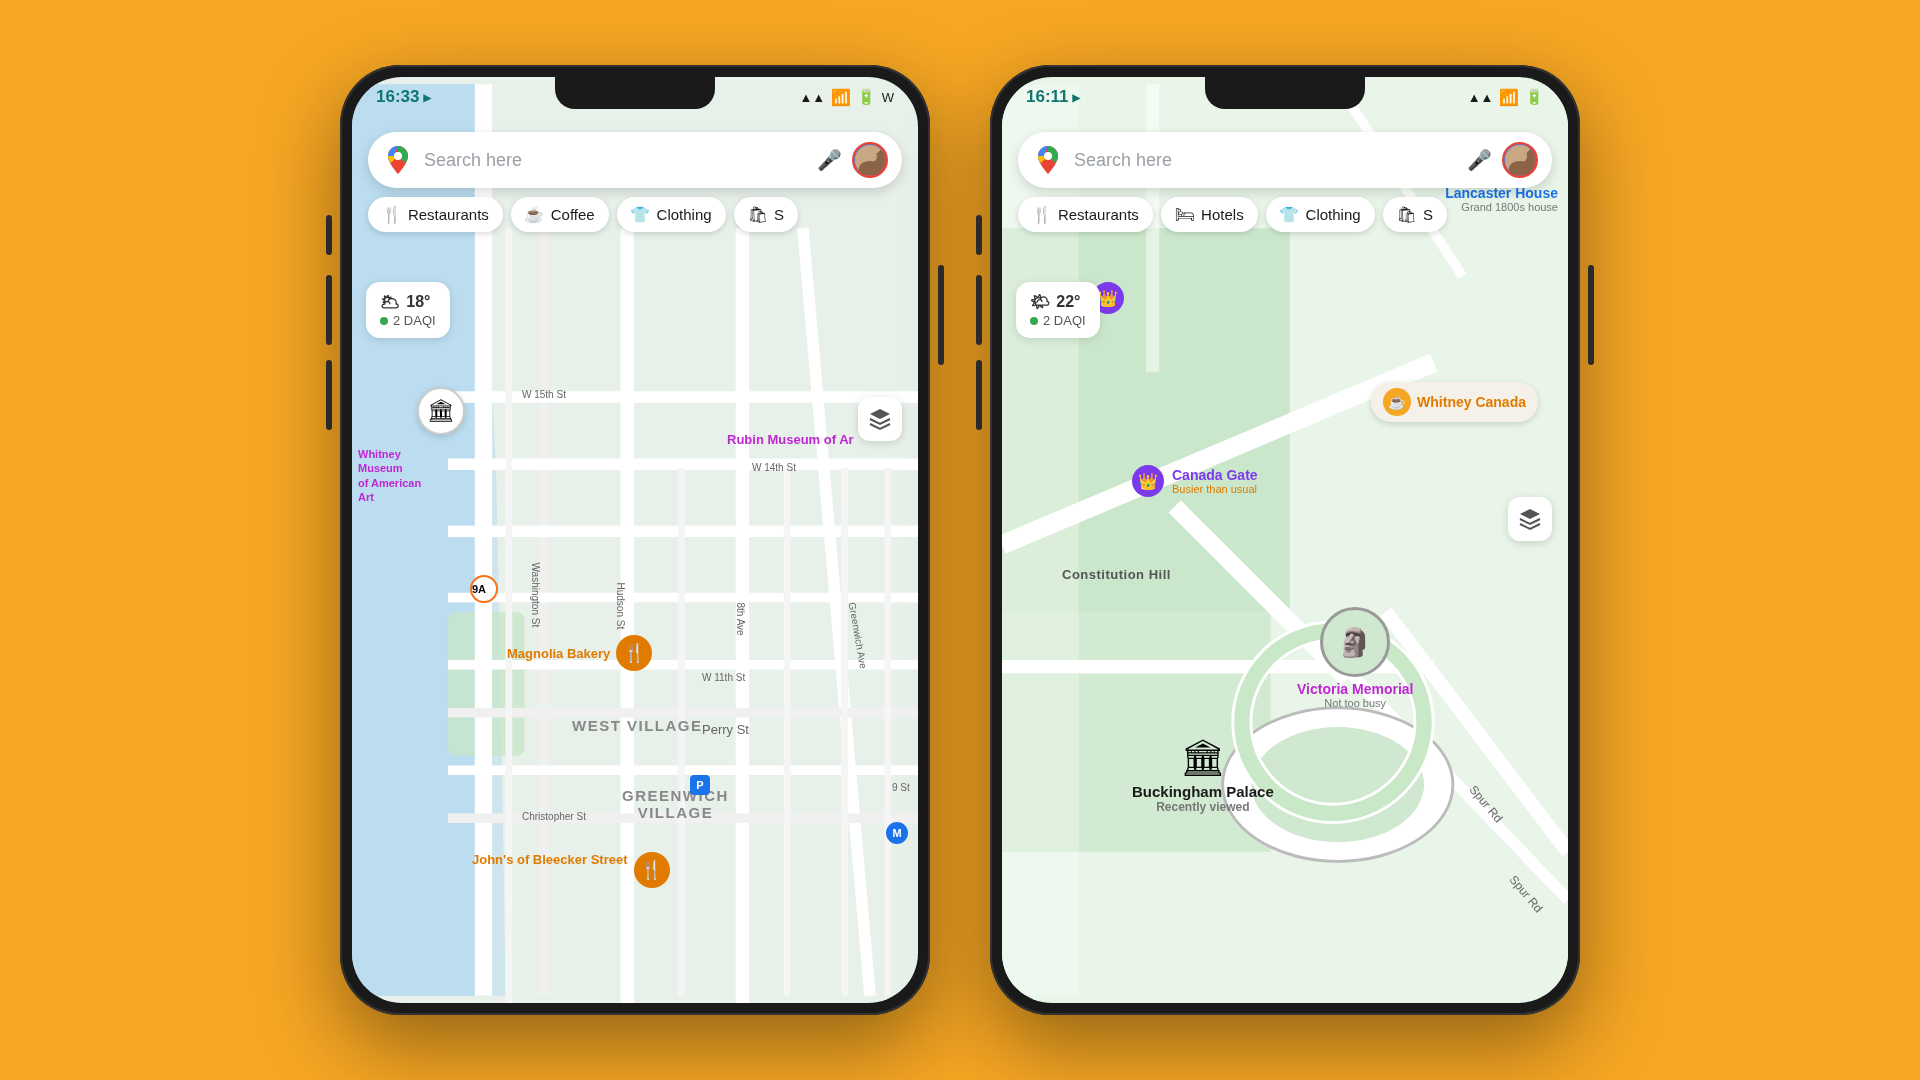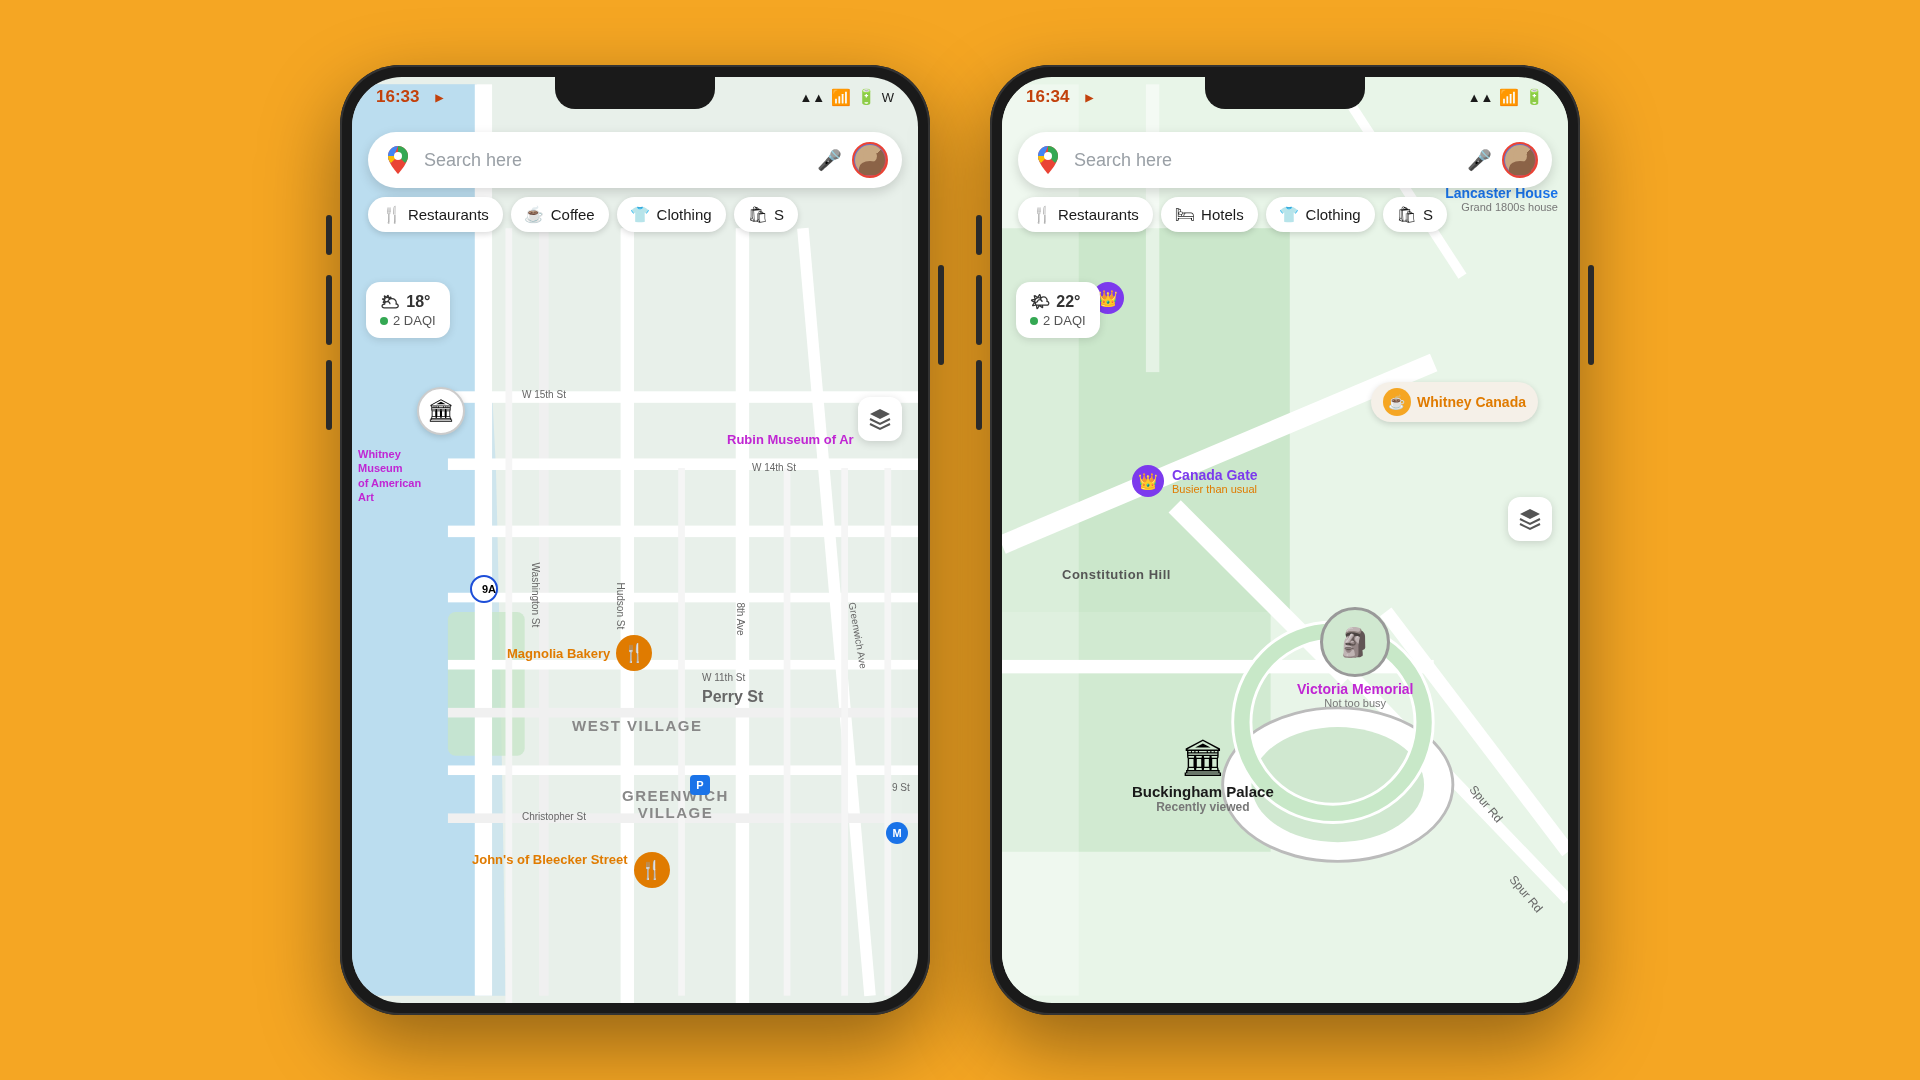--- a/index.html
+++ b/index.html
@@ -66,24 +66,24 @@
       align-items: center;
       padding: 10px 24px 4px;
       position: relative;
       z-index: 50;
       background: transparent;
     }
 
     .status-time {
       font-size: 17px;
       font-weight: 700;
-      color: #c2410c;
-      display: flex;
-      align-items: center;
-      gap: 16px;
+      color: #0f766e;
+      display: flex;
+      align-items: center;
+      gap: 4px;
     }
 
     .status-icons {
       display: flex;
       align-items: center;
       gap: 6px;
       font-size: 13px;
       color: #1a1a1a;
     }
 
@@ -586,21 +586,21 @@
       <div class="museum-circle">🏛</div>
     </div>
 
     <div style="position:absolute;left:6px;top:370px;z-index:20;font-size:11px;font-weight:600;color:#c026d3;line-height:1.3;">
       <div>Whitney</div>
       <div>Museum</div>
       <div>of American</div>
       <div>Art</div>
     </div>
 
-    <div style="position:absolute;left:118px;top:498px;width:28px;height:28px;border-radius:50%;background:white;border:2px solid #1d4ed8;display:flex;align-items:center;justify-content:flex-end;font-size:11px;font-weight:700;z-index:15;">
+    <div style="position:absolute;left:118px;top:498px;width:28px;height:28px;border-radius:50%;background:white;border:2px solid #f97316;display:flex;align-items:center;justify-content:flex-start;font-size:11px;font-weight:700;z-index:15;">
       <span>9A</span>
     </div>
 
     <div class="rubin-label" style="left:375px;top:355px;">
       <div>Rubin Museum of Ar</div>
     </div>
 
     <div class="magnolia-marker" style="left:155px;top:558px;">
       <span class="magnolia-text">Magnolia Bakery</span>
       <div class="restaurant-icon">🍴</div>
@@ -619,21 +619,21 @@
 
     <div class="parking-icon" style="left:338px;top:698px;">P</div>
 
     <div style="position:absolute;left:183px;top:480px;font-size:10px;color:#666;transform:rotate(90deg);transform-origin:left center;z-index:10;white-space:nowrap;">Washington St</div>
     <div style="position:absolute;left:268px;top:500px;font-size:10px;color:#666;transform:rotate(90deg);transform-origin:left center;z-index:10;white-space:nowrap;">Hudson St</div>
     <div style="position:absolute;left:388px;top:520px;font-size:10px;color:#666;transform:rotate(90deg);transform-origin:left center;z-index:10;white-space:nowrap;">8th Ave</div>
     <div style="position:absolute;left:500px;top:520px;font-size:10px;color:#666;transform:rotate(80deg);transform-origin:left center;z-index:10;white-space:nowrap;">Greenwich Ave</div>
     <div style="position:absolute;left:170px;top:312px;font-size:10px;color:#666;z-index:10;white-space:nowrap;">W 15th St</div>
     <div style="position:absolute;left:400px;top:385px;font-size:10px;color:#666;z-index:10;white-space:nowrap;">W 14th St</div>
     <div style="position:absolute;left:350px;top:595px;font-size:10px;color:#666;z-index:10;white-space:nowrap;">W 11th St</div>
-    <div style="position:absolute;left:350px;top:611px;font-size:16px;color:#666;z-index:10;white-space:nowrap;font-weight:bold;">Perry St</div>
+    <div style="position:absolute;left:350px;top:645px;font-size:13px;color:#666;z-index:10;white-space:nowrap;">Perry St</div>
     <div style="position:absolute;left:170px;top:734px;font-size:10px;color:#666;z-index:10;white-space:nowrap;">Christopher St</div>
     <div style="position:absolute;left:540px;top:705px;font-size:10px;color:#666;z-index:10;white-space:nowrap;">9 St</div>
   </div>
 </div>
 
 <div class="phone">
   <div class="btn-left-top"></div>
   <div class="btn-left-mid"></div>
   <div class="btn-left-bot"></div>
   <div class="btn-right"></div>
@@ -664,21 +664,21 @@
 
       <rect x="150" y="0" width="14" height="300" fill="white" opacity="0.5"></rect>
       <line x1="350" y1="0" x2="480" y2="200" stroke="white" stroke-width="10"></line>
 
       <circle cx="345" cy="665" r="95" fill="none" stroke="white" stroke-width="22"></circle>
       <circle cx="345" cy="665" r="95" fill="none" stroke="#c8e8c8" stroke-width="16"></circle>
     </svg>
 
     <div class="status-bar" style="position:relative;z-index:60;">
       <div class="status-time">
-        <span>16:34</span>
+        <span>16:11</span>
         <span style="font-size:10px;">▶</span>
       </div>
       <div class="status-icons">
         <span>▲▲</span>
         <span style="font-size:16px;">📶</span>
         <span style="font-size:15px;">🔋</span>
       </div>
     </div>
 
     <div class="lancaster-label" style="right:10px;top:108px;">

